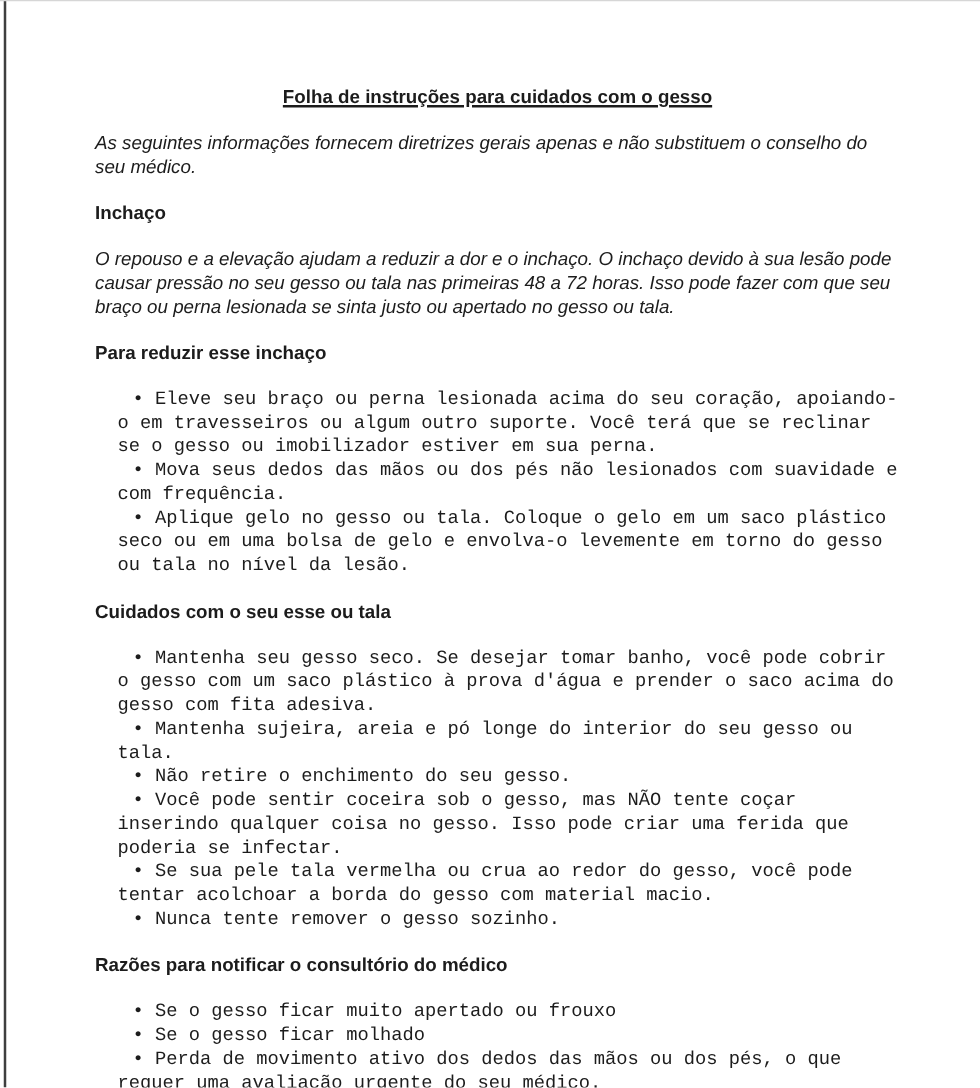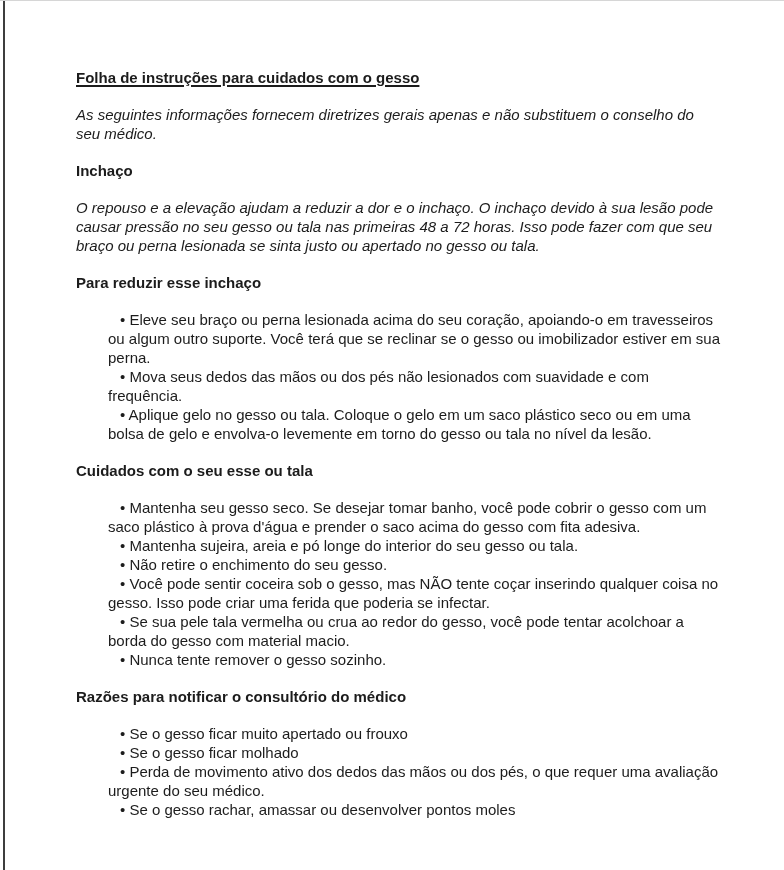--- a/index.html
+++ b/index.html
@@ -27,38 +27,39 @@
   .scan-edge-top {
     position: absolute;
     left: 0; top: 0;
     width: 784px; height: 1px;
     background: #d6d6d6;
   }
   .content {
     padding: 68px 64px 0 76px;
   }
   .doc-title {
-    text-align: left;
+    text-align: center;
     font-weight: bold;
     text-decoration: underline;
     text-decoration-thickness: 2px;
     text-underline-offset: 2px;
     margin-bottom: 18px;
   }
   .para {
     margin-bottom: 18px;
     font-style: italic;
   }
   .section-heading {
     font-weight: bold;
     margin-bottom: 18px;
   }
   .bullet-list {
-    margin-left: 32px;
+    margin-left: 18px;
     margin-bottom: 18px;
+    font-family: Liberation Mono, monospace;
   }
   .bullet-item {
     text-indent: 12px;
   }
 </style>
 </head>
 <body>
 
 <div class="page">
   <div class="scan-edge-left"></div>

